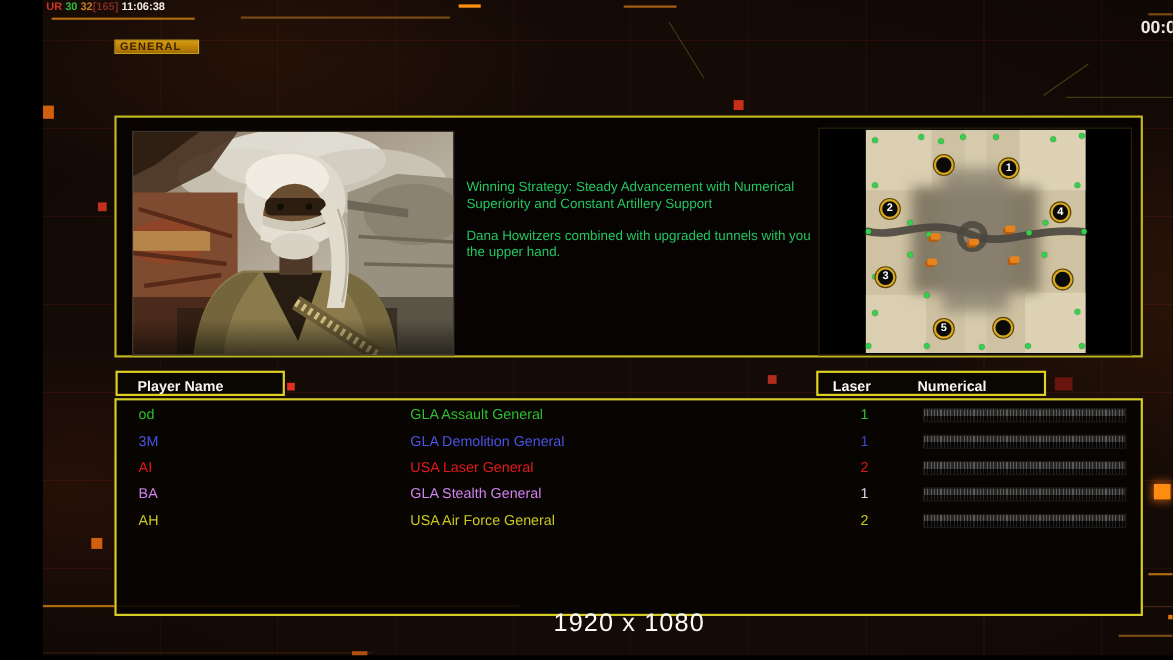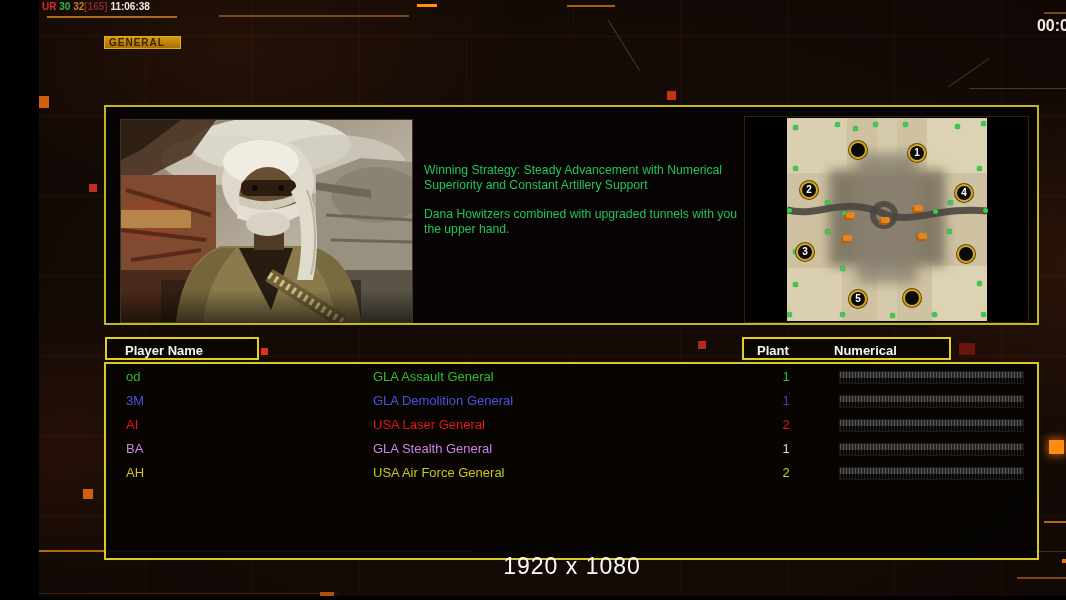--- a/index.html
+++ b/index.html
@@ -228,21 +228,21 @@
             <div class="start-pos" style="left: 116px; top: 171px;"></div>
           </div>
       </div>
     </div>
   </div>
 
   <div id="hdr-player" class="hdr-box">
     <span>Player Name</span>
   </div>
   <div id="hdr-teamprog" class="hdr-box">
-    <span class="h-team">Plant</span>
+    <span class="h-team">Laser</span>
     <span class="h-prog">Numerical</span>
   </div>
 
   <div id="players-body" class="abs">
   <div class="t-row" style="margin-top: 2px;">
     <span class="c-name" style="color: rgb(47, 190, 47);">od</span>
     <span class="c-army" style="color: rgb(47, 190, 47);">GLA Assault General</span>
     <span class="c-team" style="color: rgb(47, 190, 47);">1</span>
     <div class="c-bar"></div>
   </div>

